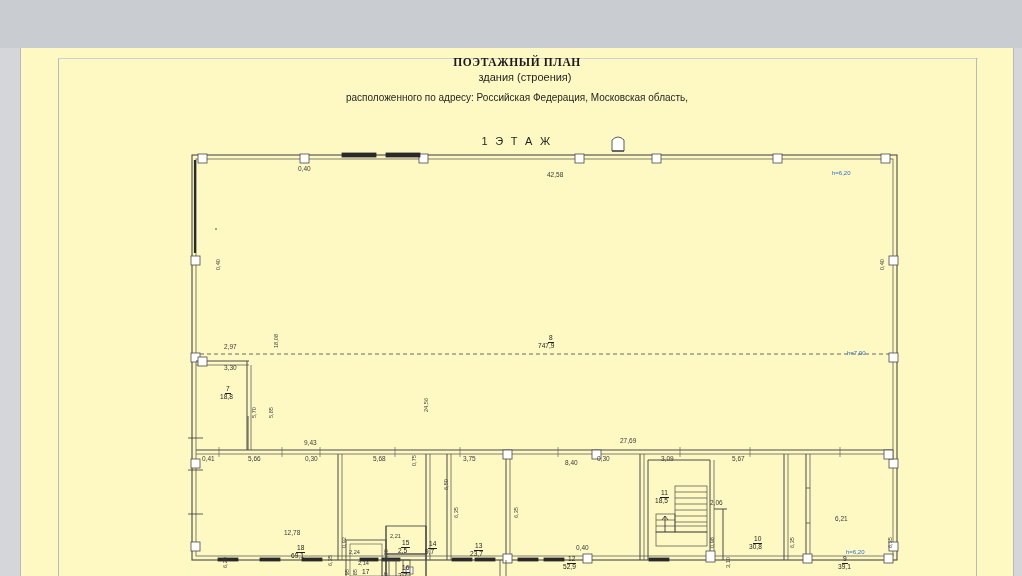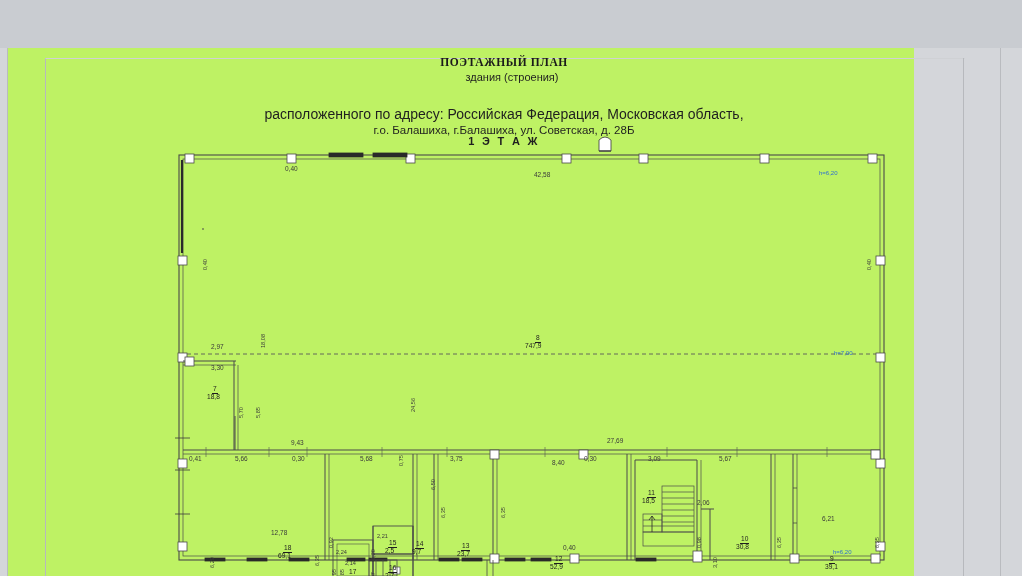--- a/index.html
+++ b/index.html
@@ -37,22 +37,22 @@
     cursor:pointer;
   }
 
   
   .page-wrap{
     position:absolute;left:0;top:48px;width:1022px;height:528px;
     background:#d4d6da;
     overflow:hidden;
   }
   .sheet{
-    position:absolute;left:7px;top:0px;width:907px;height:528px;
-    background:#bef264;
+    position:absolute;left:20px;top:0px;width:994px;height:528px;
+    background:#fef9c3;
   }
   .sheet-frame{
     position:absolute;left:38px;top:10px;
     width:920px;height:520px;
     border-left:1px solid #b7b9bd;
     border-top:1px solid #cfd1d4;
     box-sizing:border-box;
   }
   .sheet-frame-r{
     position:absolute;left:956px;top:10px;width:1px;height:520px;
@@ -65,25 +65,25 @@
     position:absolute;left:993px;top:0px;width:1px;height:528px;background:#b9bbbf;
   }
 
   
   .doc-head{position:absolute;left:0;top:0;width:994px;text-align:center;}
   .dh1{
     margin-top:8px;font-size:11.5px;font-weight:bold;color:#1a1a1a;
     font-family:"Liberation Serif", serif;letter-spacing:0.6px;
   }
   .dh2{margin-top:3px;font-size:11px;color:#1f1f1f;margin-left:16px;}
-  .dh3{margin-top:23px;font-size:14px;color:#1f1f1f;}
+  .dh3{margin-top:9px;font-size:10px;color:#1f1f1f;}
   .dh4{margin-top:2px;font-size:11.5px;color:#1f1f1f;}
   .floor-label{
     position:absolute;left:0;top:87px;width:994px;text-align:center;
-    font-size:11px;color:#1f1f1f;letter-spacing:2.3px;font-weight:bold;
+    font-size:11px;color:#1f1f1f;letter-spacing:2.3px;font-weight:normal;
   }
 
   
   .plan{
     position:absolute;left:0px;top:0px;width:994px;height:528px;
   }
   .plan svg{display:block;}
 
   .lbl{
     position:absolute;
@@ -110,21 +110,20 @@
     <div class="sheet">
       <div class="sheet-edge-l"></div>
       <div class="sheet-edge-r"></div>
       <div class="sheet-frame"></div>
       <div class="sheet-frame-r"></div>
 
       <div class="doc-head">
         <div class="dh1">ПОЭТАЖНЫЙ ПЛАН</div>
         <div class="dh2">здания (строения)</div>
         <div class="dh3">расположенного по адресу: Российская Федерация, Московская область,</div>
-        <div class="dh4">г.о. Балашиха, г.Балашиха, ул. Советская, д. 28Б</div>
       </div>
       <div class="floor-label">1  Э Т А Ж</div>
 
       <div class="plan">
         <svg width="994" height="528" viewBox="0 0 994 528">
           <g stroke="#4a4a4a" fill="none" stroke-width="1.1">
 
             <rect x="172" y="107" width="705" height="405"></rect>
             <rect x="176" y="111" width="697" height="397" stroke-width="0.7"></rect>
           </g>

